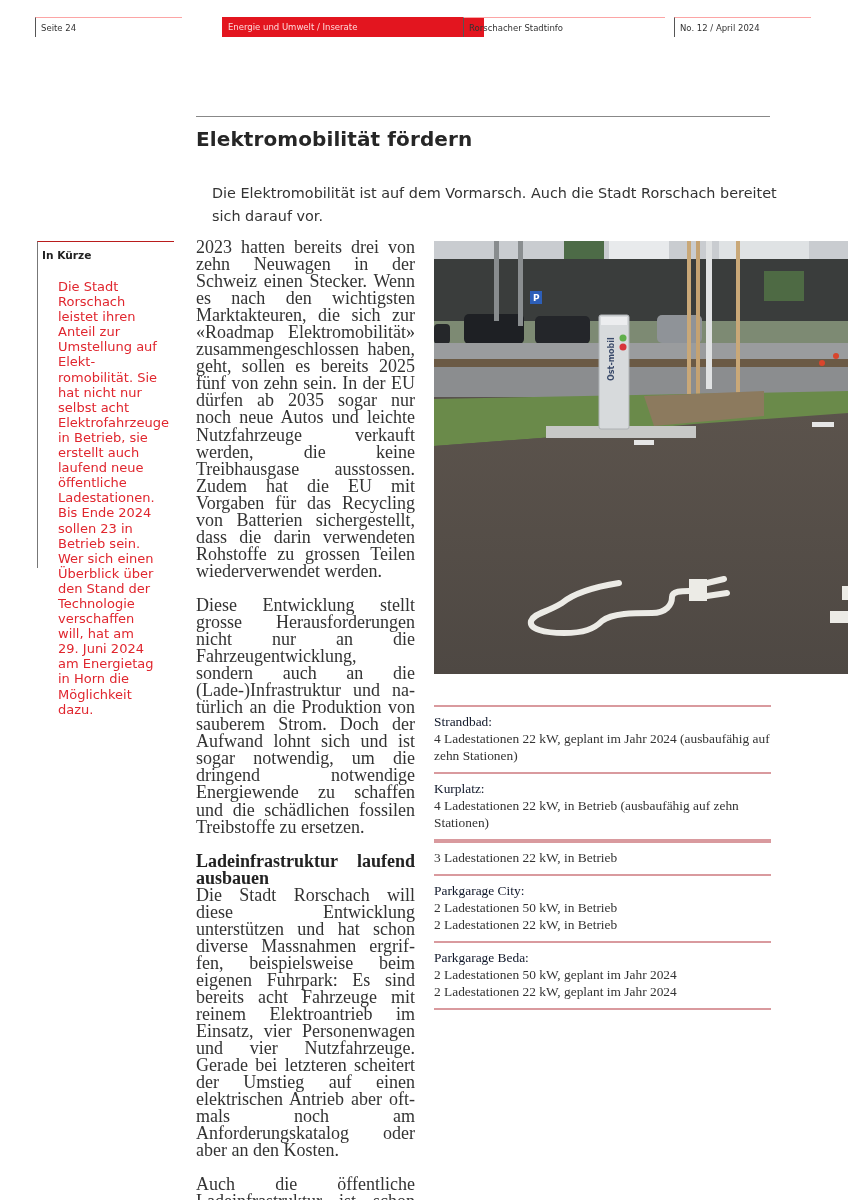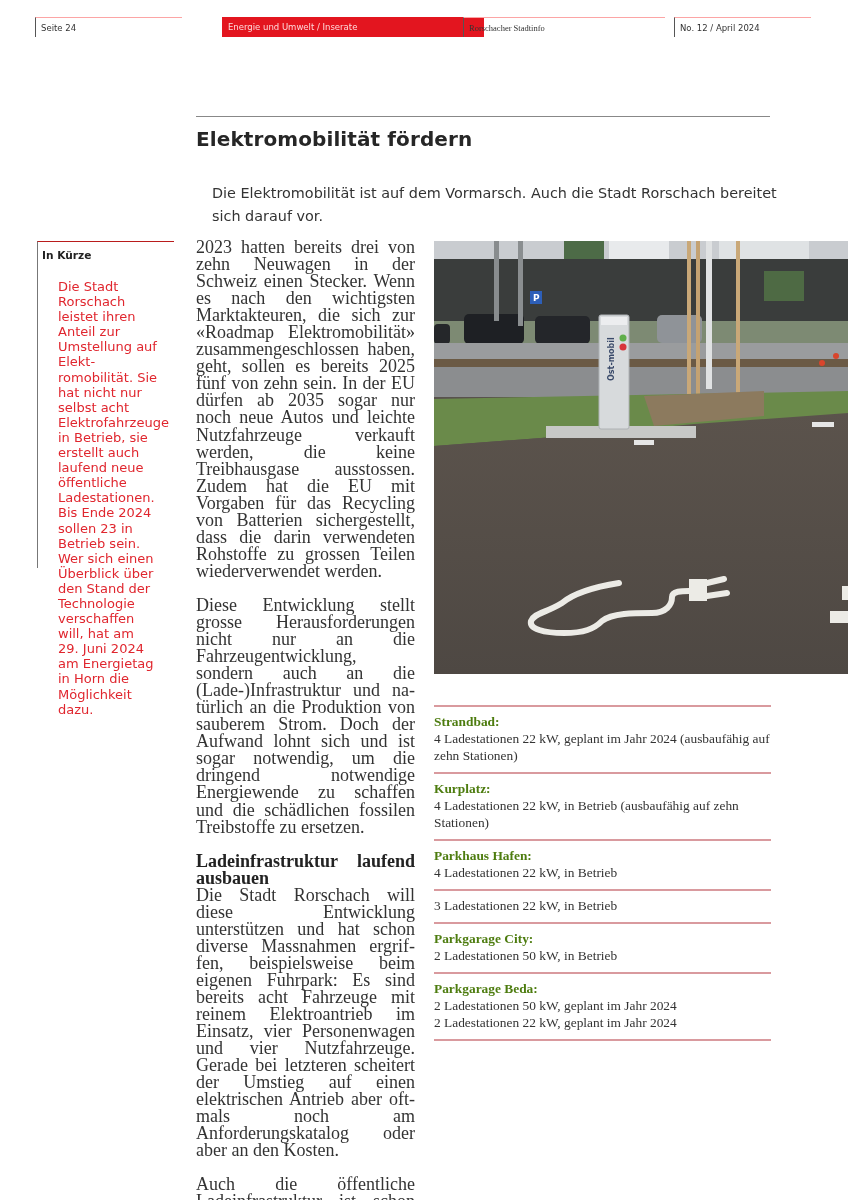--- a/index.html
+++ b/index.html
@@ -3,21 +3,21 @@
 <meta charset="utf-8">
 <style>
   html, body { margin: 0; padding: 0; background: #ffffff; }
   body { width: 848px; height: 1200px; position: relative; overflow: hidden; color: #2b2b2b; }
 
   
   .hdr-box { position: absolute; top: 17px; height: 20px; font-family: "DejaVu Sans", sans-serif; font-size: 8.5px; line-height: 20px; box-sizing: border-box; color: #333; }
   .hdr-outline { border-top: 1px solid #fca5a5; border-left: 1px solid #555; padding-left: 5px; }
   #hdr-page { left: 35px; width: 147px; }
   #hdr-section { left: 193px; width: 262px; background: #e3151f; color: #ffd9da; padding-left: 6px; margin-left: 29px; }
-  #hdr-pub { left: 463px; width: 202px; font-family: Liberation Serif, serif; }
+  #hdr-pub { left: 463px; width: 202px; }
   #hdr-issue { left: 674px; width: 137px; text-align: left; padding-right: 4px; }
 
   
   #title-rule { position: absolute; left: 196px; top: 116px; width: 574px; height: 1px; background: #888; }
   #page-title { position: absolute; left: 196px; top: 127px; margin: 0; font-family: "DejaVu Sans", sans-serif; font-weight: bold; font-size: 20px; color: #262626; letter-spacing: 0.1px; }
   #lead { position: absolute; left: 196px; top: 166px; width: 580px; margin: 16px; font-family: "DejaVu Sans", sans-serif; font-size: 14.4px; line-height: 23px; color: #333; }
 
   
   #sidebar { position: absolute; left: 37px; top: 241px; width: 137px; border-left: 1px solid #777; border-top: 1px solid #b91c1c; padding: 6px 0 0 4px; box-sizing: border-box; height: 327px; }
   #sidebar-title { font-family: "DejaVu Sans", sans-serif; font-weight: bold; font-size: 10.6px; color: #222; line-height: 15px; }
@@ -28,21 +28,21 @@
   #body-col p { margin: 0 0 17px 0; }
   #body-col .subhead { font-weight: bold; color: #222; display: block; }
 
   
   #photo { position: absolute; left: 434px; top: 241px; width: 414px; height: 433px; overflow: hidden; background: #58524d; }
 
   
   #stations { position: absolute; left: 434px; top: 705px; width: 337px; font-family: "Liberation Serif", serif; font-size: 13.4px; line-height: 17px; color: #333; }
   .st-rule { height: 2px; background: #d99a9e; }
   .st-item { padding: 6px 0 8px 0; }
-  .st-name { font-weight: bold; color: #4d7c0f; }
+  .st-name { font-weight: normal; color: #0f172a; }
 </style>
 </head>
 <body>
 
 <div id="hdr-page" class="hdr-box hdr-outline">Seite 24</div>
 <div id="hdr-section" class="hdr-box">Energie und Umwelt / Inserate</div>
 <div id="hdr-pub" class="hdr-box hdr-outline">Rorschacher Stadtinfo</div>
 <div id="hdr-issue" class="hdr-box hdr-outline">No. 12 / April 2024</div>
 
 <div id="title-rule"></div>
@@ -133,32 +133,29 @@
   <div class="st-item">
     <div class="st-name">Strandbad:</div>
     <div>4 Ladestationen 22 kW, geplant im Jahr 2024 (ausbaufähig auf zehn Stationen)</div>
   </div>
   <div class="st-rule"></div>
   <div class="st-item">
     <div class="st-name">Kurplatz:</div>
     <div>4 Ladestationen 22 kW, in Betrieb (ausbaufähig auf zehn Stationen)</div>
   </div>
   <div class="st-rule"></div>
-  <div class="st-item">
-    <div class="st-name">Parkhaus Hafen:</div>
-    <div>4 Ladestationen 22 kW, in Betrieb</div>
-  </div>
   <div class="st-rule"></div>
   <div class="st-item">
     <div>3 Ladestationen 22 kW, in Betrieb</div>
   </div>
   <div class="st-rule"></div>
   <div class="st-item">
     <div class="st-name">Parkgarage City:</div>
     <div>2 Ladestationen 50 kW, in Betrieb</div>
+    <div>2 Ladestationen 22 kW, in Betrieb</div>
   </div>
   <div class="st-rule"></div>
   <div class="st-item">
     <div class="st-name">Parkgarage Beda:</div>
     <div>2 Ladestationen 50 kW, geplant im Jahr 2024</div>
     <div>2 Ladestationen 22 kW, geplant im Jahr 2024</div>
   </div>
   <div class="st-rule"></div>
 </div>
 

